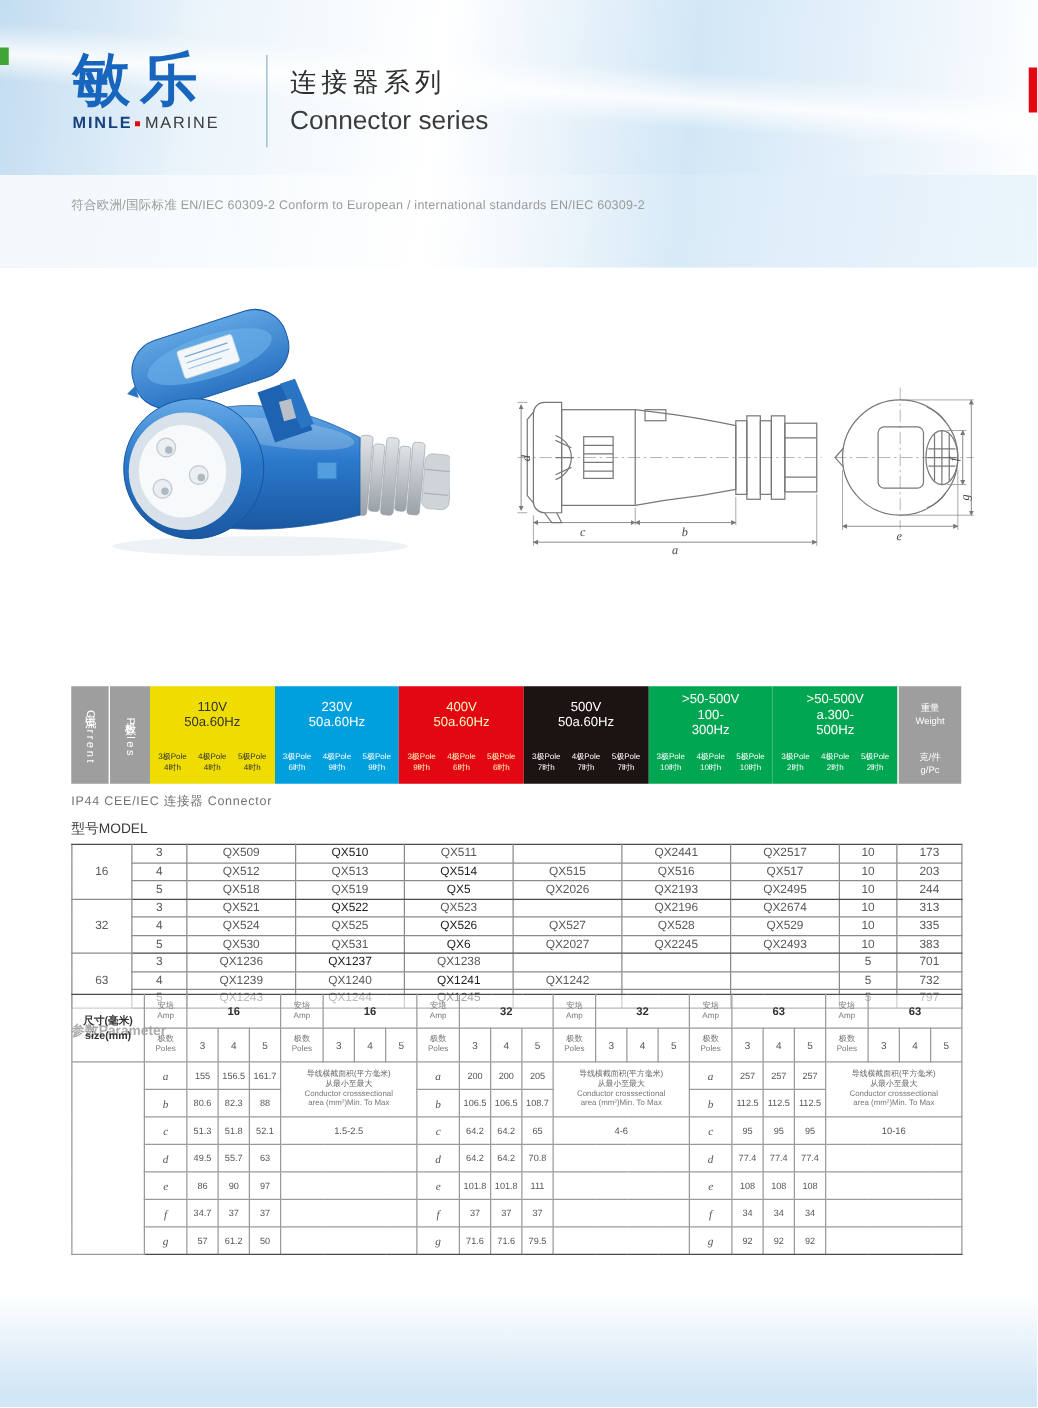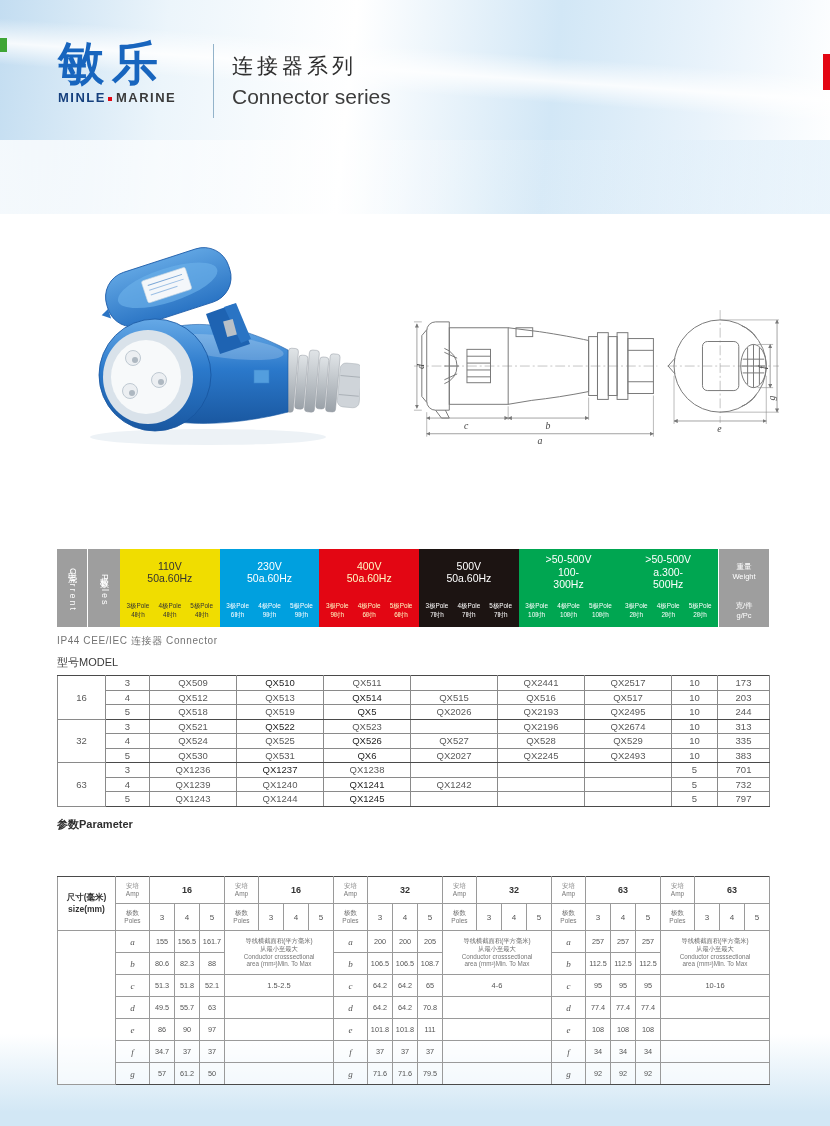--- a/index.html
+++ b/index.html
@@ -16,21 +16,21 @@
     background:linear-gradient(to bottom, rgba(212,233,246,0), #d2e7f5 85%);}
   .edge-green{position:absolute;left:0;top:38px;width:7px;height:14px;}
   .edge-red{position:absolute;right:0;top:54px;width:7px;height:36px;}
   
   .logo-block{position:absolute;left:58px;top:40px;z-index:2;}
   .logo-cn{font-size:46px;font-weight:bold;color:#1865be;letter-spacing:8px;line-height:1;
            font-family:"Liberation Sans",sans-serif;}
   .logo-sub{margin-top:4px;font-size:13px;letter-spacing:1.5px;}
   .logo-en-a{font-weight:bold;color:#16407e;}
   .logo-red-mark{display:inline-block;width:4px;height:4px;background:#e30613;margin:0 4px 1px 2px;}
-  .logo-en-c{color:#3a3a3a;font-weight:bold;}
+  .logo-en-c{color:#3a3a3a;font-weight:normal;}
   .hdr-divider{position:absolute;left:213px;top:44px;width:1px;height:74px;background:#93b3ca;z-index:2;}
   .series-block{position:absolute;left:232px;top:52px;z-index:2;}
   .series-cn{font-size:21px;letter-spacing:4px;color:#2e2e2e;}
   .series-en{font-size:21px;color:#3c3c3c;margin-top:5px;}
   
   .title-block{position:absolute;left:57px;top:150px;z-index:2;}
   .doc-title{font-size:15.5px;font-weight:bold;color:#1c1c1c;letter-spacing:.2px;}
   .doc-subtitle{font-size:10px;color:#9a9a9a;margin-top:7px;letter-spacing:.2px;}
   
   .photo{position:absolute;left:58px;top:244px;width:302px;height:210px;}
@@ -62,21 +62,21 @@
   .model-table-wrap{position:absolute;left:57px;top:675px;z-index:2;}
   table.mtab{border-collapse:collapse;table-layout:fixed;width:712px;}
   .mtab td{border:1px solid #8a8a8a;height:13.5px;padding:0;text-align:center;
            font-size:9.5px;color:#5a5a5a;overflow:hidden;white-space:nowrap;}
   .mtab td.bold{font-weight:normal;color:#1f1f1f;}
   .mtab tr.group-end td{border-bottom:1.6px solid #4a4a4a;}
   .mtab tr:first-child td{border-top:1.6px solid #4a4a4a;}
   
   .param-head{position:absolute;left:57px;top:817px;z-index:2;}
   .param-title{font-size:11px;color:#2f2f2f;font-weight:600;}
-  .param-table-wrap{position:absolute;left:57px;top:876px;z-index:2;}
+  .param-table-wrap{position:absolute;left:57px;top:795px;z-index:2;}
   table.ptab{border-collapse:collapse;table-layout:fixed;width:712px;background:rgba(255,255,255,.6);}
   .ptab th,.ptab td{border:1px solid #9a9a9a;padding:0;text-align:center;font-weight:normal;
                     overflow:hidden;color:#555;}
   .ptab thead th{height:26px;}
   .ptab tbody td{height:21px;}
   .ptab th.size{font-size:8.5px;font-weight:bold;color:#333;line-height:1.4;}
   .ptab th.amp-label{font-size:6.5px;color:#777;line-height:1.3;}
   .ptab th.amp-num{font-size:9px;font-weight:bold;color:#333;}
   .ptab th.pnum{font-size:8px;color:#555;}
   .ptab td.letter{font:italic 9px "Liberation Serif",serif;color:#555;}
@@ -105,20 +105,21 @@
       <span class="logo-en-a">MINLE</span><span class="logo-red-mark"></span><span class="logo-en-c">MARINE</span>
     </div>
   </div>
   <div class="hdr-divider"></div>
   <div class="series-block">
     <div class="series-cn">连接器系列</div>
     <div class="series-en">Connector series</div>
   </div>
 
   <div class="title-block">
+    <div class="doc-subtitle">符合欧洲/国际标准 EN/IEC 60309-2  Conform to European / international standards EN/IEC 60309-2</div>
   </div>
 
   <div class="photo">
     <svg width="302" height="210" viewBox="0 0 302 210">
       <defs>
         <linearGradient id="gBody" x1="0" y1="0" x2="0" y2="1">
           <stop offset="0" stop-color="#66a9e6"></stop>
             <stop offset="0.45" stop-color="#2b79cb"></stop>
             <stop offset="1" stop-color="#1a58a1"></stop>
         </linearGradient>

